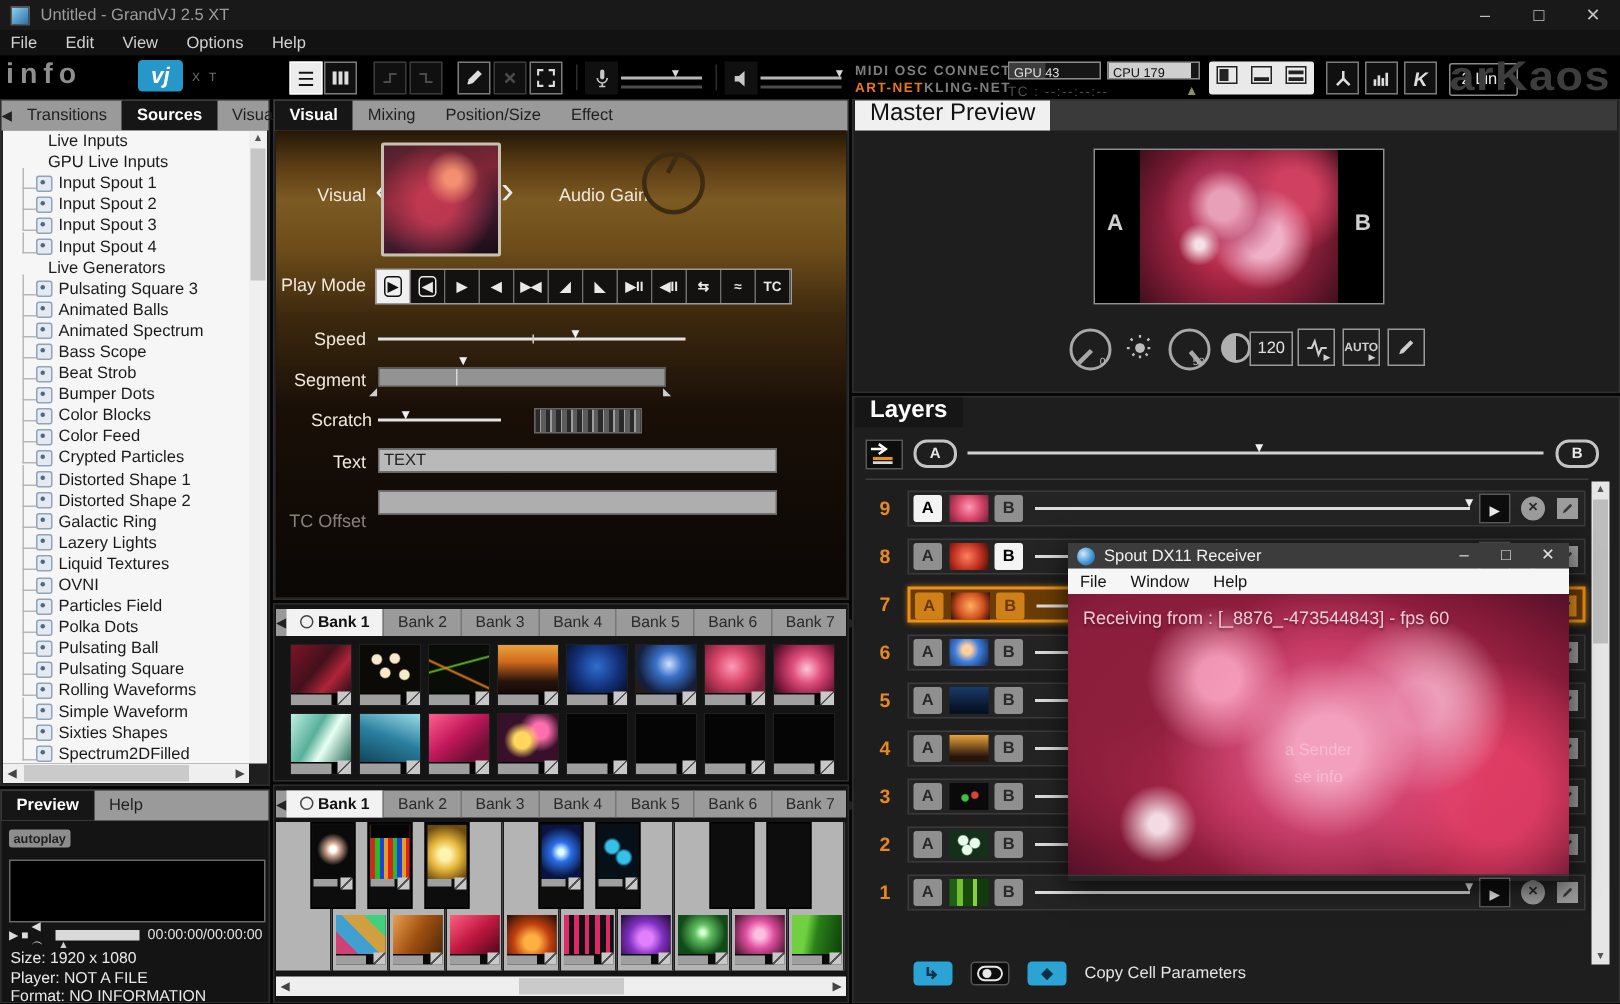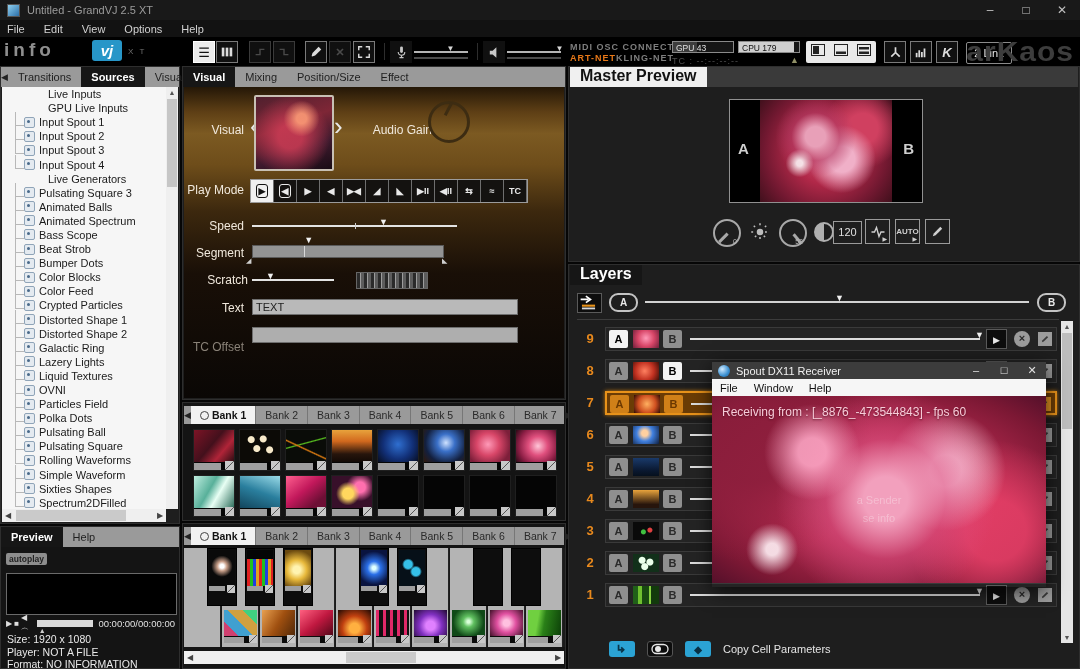--- a/index.html
+++ b/index.html
@@ -31,27 +31,27 @@
   .tctext{position:absolute;font-size:9px;color:#4f4f4f;letter-spacing:1px;}
   .warn{position:absolute;font-size:9px;color:#8f8f66;}
   .monitors{position:absolute;top:4px;width:70px;height:22px;background:#e9e9e9;border-radius:2px;display:flex;align-items:center;justify-content:space-around;}
   .linkbtn{position:absolute;top:5px;width:44px;height:20px;border:1px solid #8a8a8a;border-radius:2px;color:#e8e8e8;font-size:11px;text-align:center;line-height:20px;}
   .brand{position:absolute;right:6px;top:-2px;font-size:30px;font-weight:bold;letter-spacing:1px;color:#3d3d3d;transform:scaleY(.92);}
   
   .panel{position:absolute;background:#1e1e1e;border:1px solid #2e2e2e;box-sizing:border-box;}
   .tabstrip{display:flex;align-items:stretch;background:#9a9a9a;height:20px;font-size:11px;line-height:20px;}
   .tab{padding:0 10px;color:#1f1f1f;white-space:nowrap;}
   .tab.active{background:#161616;color:#fff;font-weight:bold;}
-  .tab.lightactive{background:#f0f0f0;color:#111;font-weight:bold;}
+  .tab.lightactive{background:#f0f0f0;color:#111;font-weight:normal;}
   .tabarr{width:12px;text-align:center;color:#222;font-size:9px;}
   
   #sources{left:0;top:66px;width:180px;height:458px;}
   .srclist{position:absolute;left:1px;top:20px;right:13px;bottom:14px;background:#f6f6f6;overflow:hidden;font-size:11px;color:#1a1a1a;}
   .srow{height:14.1px;display:flex;align-items:center;white-space:nowrap;}
-  .srow.group{padding-left:10px;margin-left:36px;}
+  .srow.group{padding-left:30px;}
   .srow .tree{width:9px;height:14px;border-left:1px solid #b8b8b8;border-bottom:1px solid #b8b8b8;margin-left:13px;margin-bottom:6px;box-sizing:border-box;}
   .gicon{width:9px;height:9px;background:#e4eaf0;border:1px solid #8fa4b8;border-radius:2px;margin-right:4px;position:relative;flex:none;}
   .gicon::after{content:"";position:absolute;left:2px;top:2px;width:3px;height:3px;background:#4a6a8a;border-radius:50%;}
   .vscroll{position:absolute;top:20px;right:1px;bottom:14px;width:12px;background:#efefef;}
   .vscroll .arr{height:11px;text-align:center;font-size:7px;color:#555;line-height:11px;}
   .vscroll .thumb{position:absolute;left:1px;right:1px;background:#c6c6c6;}
   .hscroll{position:absolute;height:13px;background:#efefef;display:flex;align-items:center;}
   .hscroll .arr{width:12px;text-align:center;font-size:8px;color:#444;}
   .hscroll .track{flex:1;position:relative;height:100%;}
   .hscroll .thumb{position:absolute;top:1px;bottom:1px;background:#cacaca;}

